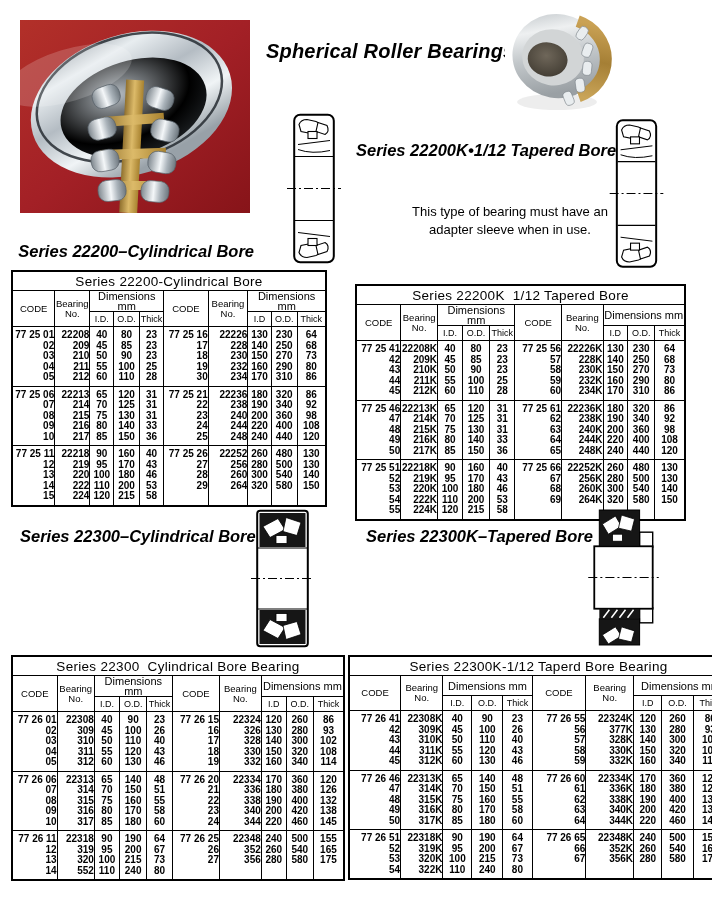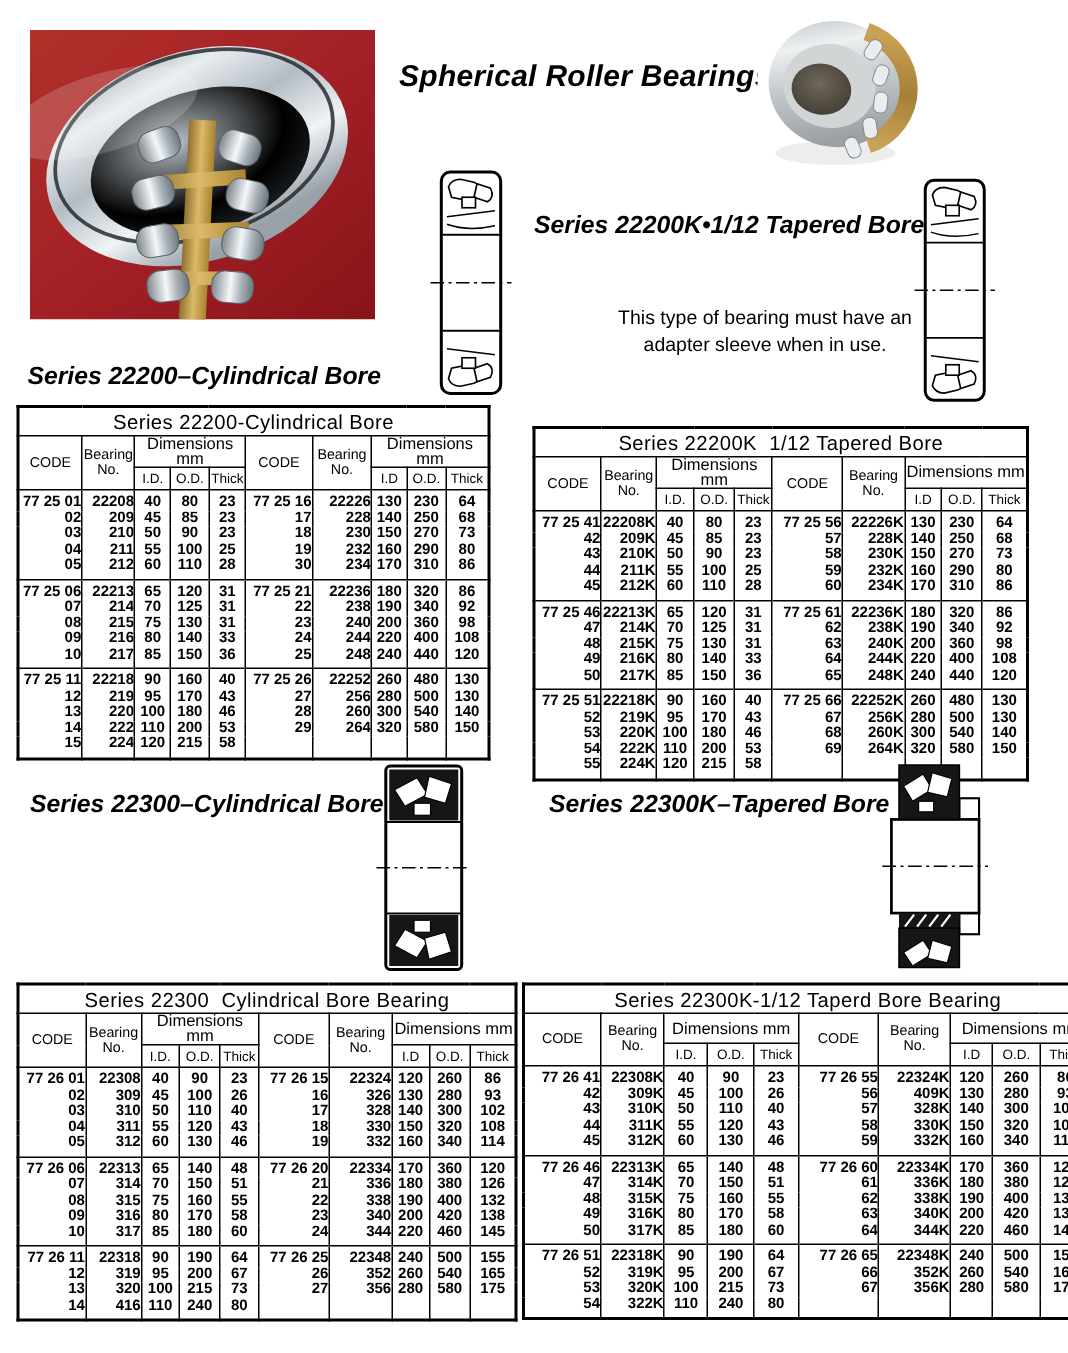--- a/index.html
+++ b/index.html
@@ -902,21 +902,21 @@
           <td class="dim">215</td>
           <td class="dim">73</td>
           <td class="code">27</td>
           <td class="brg">356</td>
           <td class="dim">280</td>
           <td class="dim">580</td>
           <td class="dim">175</td>
         </tr>
         <tr>
           <td class="code">14</td>
-          <td class="brg">416</td>
+          <td class="brg">552</td>
           <td class="dim">110</td>
           <td class="dim">240</td>
           <td class="dim">80</td>
           <td class="code"></td>
           <td class="brg"></td>
           <td class="dim"></td>
           <td class="dim"></td>
           <td class="dim"></td>
         </tr>
       </tbody>
@@ -970,21 +970,21 @@
           <td class="dim">260</td>
           <td class="dim">86</td>
         </tr>
         <tr>
           <td class="code">42</td>
           <td class="brg">309K</td>
           <td class="dim">45</td>
           <td class="dim">100</td>
           <td class="dim">26</td>
           <td class="code">56</td>
-          <td class="brg">409K</td>
+          <td class="brg">377K</td>
           <td class="dim">130</td>
           <td class="dim">280</td>
           <td class="dim">93</td>
         </tr>
         <tr>
           <td class="code">43</td>
           <td class="brg">310K</td>
           <td class="dim">50</td>
           <td class="dim">110</td>
           <td class="dim">40</td>

